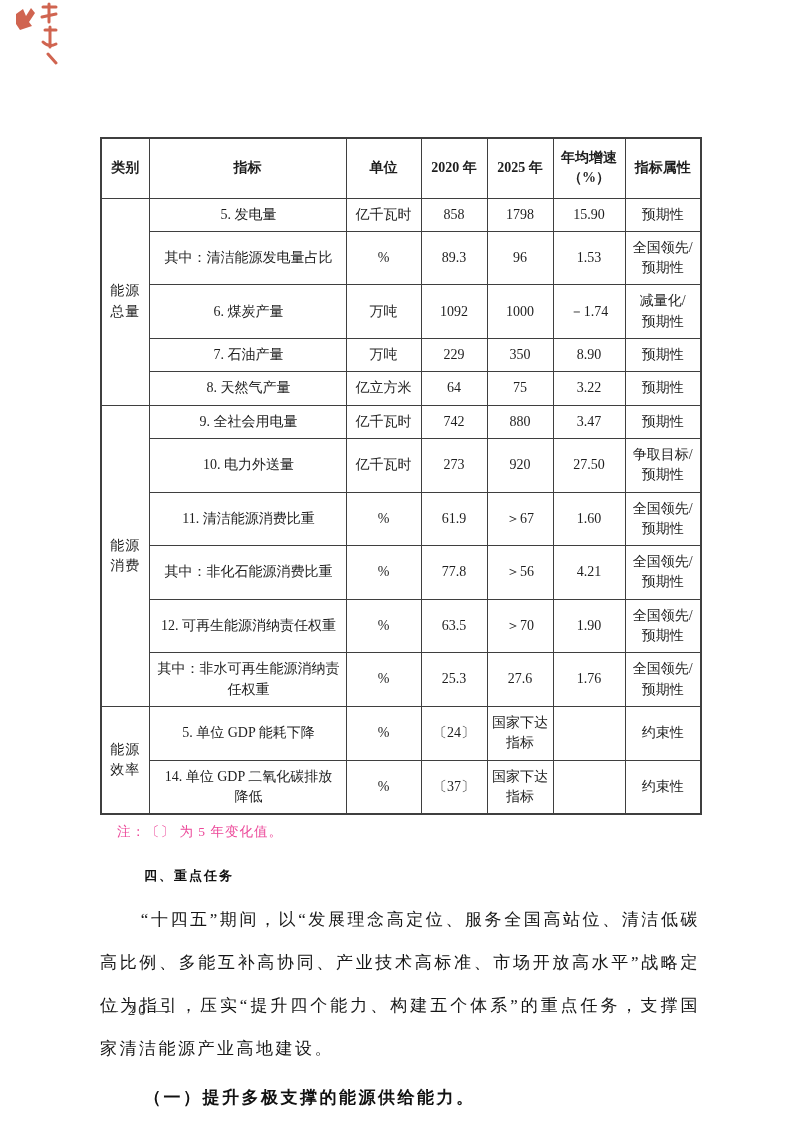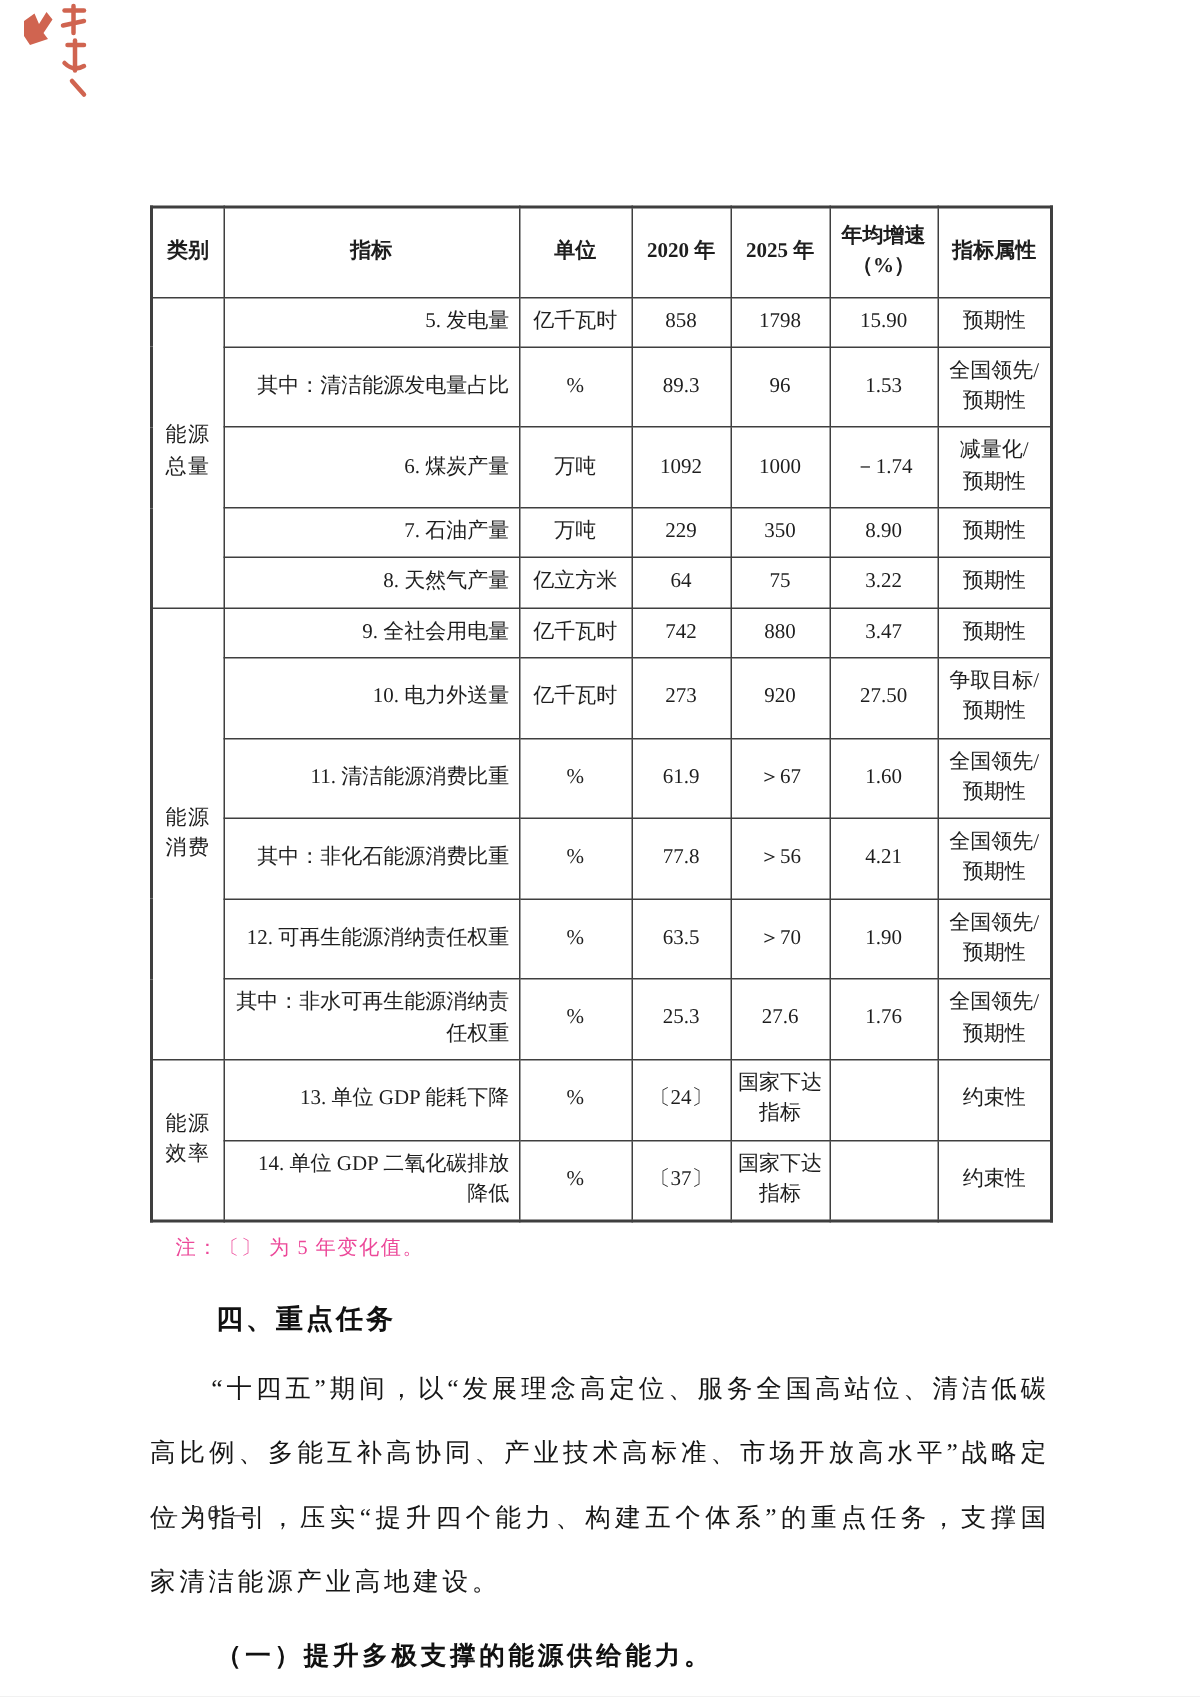--- a/index.html
+++ b/index.html
@@ -27,35 +27,35 @@
     border:1px solid #3f3f3f;
     font-size:14px;
     line-height:1.45;
     text-align:center;
     vertical-align:middle;
     padding:6px 3px;
     white-space:pre-line;
     color:#1e1e1e;
   }
   table.indicators th { font-weight:700; padding:9px 3px; }
-  table.indicators td.ind { text-align:right; padding-left:8px; padding-right:6px; }
+  table.indicators td.ind { text-align:center; padding-left:8px; padding-right:6px; }
   table.indicators td.cat { letter-spacing:1px; }
 
   .note {
     margin:8px 0 0 17px;
     font-size:13.5px;
     letter-spacing:1px;
     color:#ec4899;
   }
 
   .heading {
     margin:26px 0 0 44px;
     font-family:"Liberation Sans","DejaVu Sans",sans-serif;
     font-weight:700;
-    font-size:18px;
+    font-size:13px;
     letter-spacing:2px;
     color:#111;
   }
 
   .para {
     margin-top:13px;
     font-size:17px;
     line-height:43px;
     letter-spacing:2.5px;
     text-align:justify;
@@ -224,21 +224,21 @@
           <td>25.3</td>
           <td>27.6</td>
           <td>1.76</td>
           <td>全国领先/
 预期性</td>
         </tr>
 
         <tr>
           <td class="cat" rowspan="2">能源
 效率</td>
-          <td class="ind">13. 单位 GDP 能耗下降</td>
+          <td class="ind">5. 单位 GDP 能耗下降</td>
           <td>%</td>
           <td>〔24〕</td>
           <td>国家下达
 指标</td>
           <td></td>
           <td>约束性</td>
         </tr>
         <tr>
           <td class="ind">14. 单位 GDP 二氧化碳排放
 降低</td>

